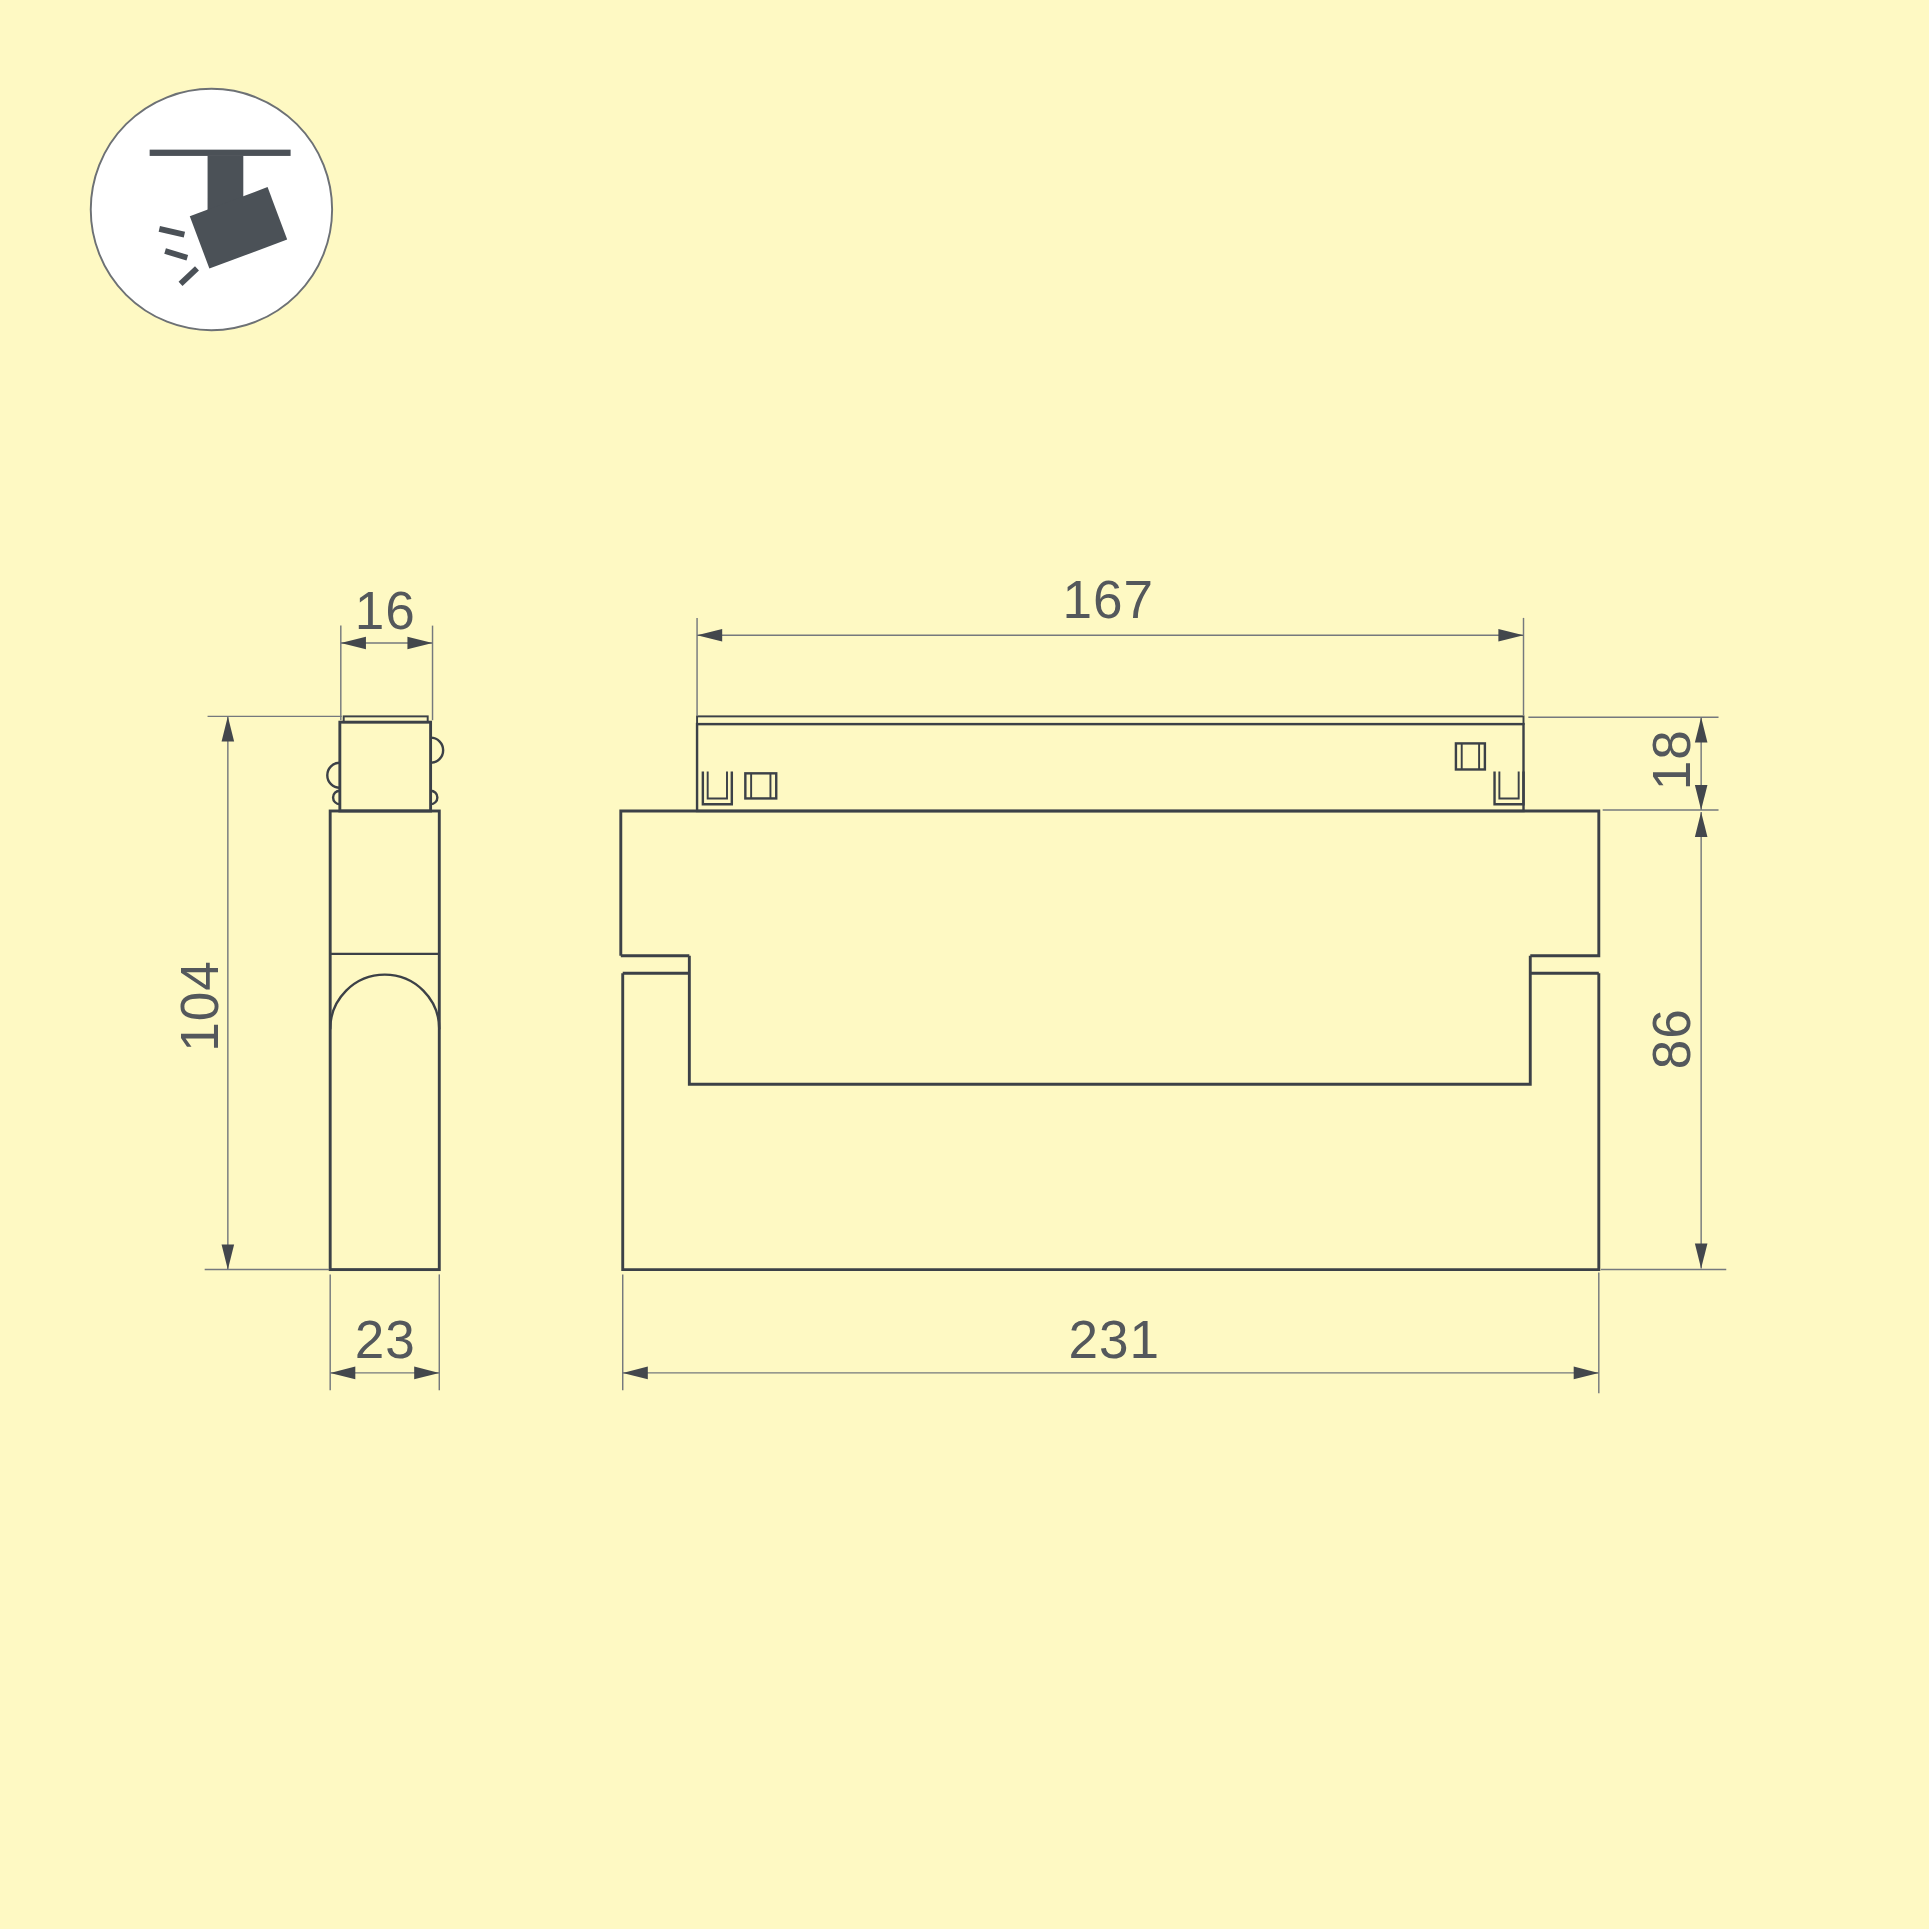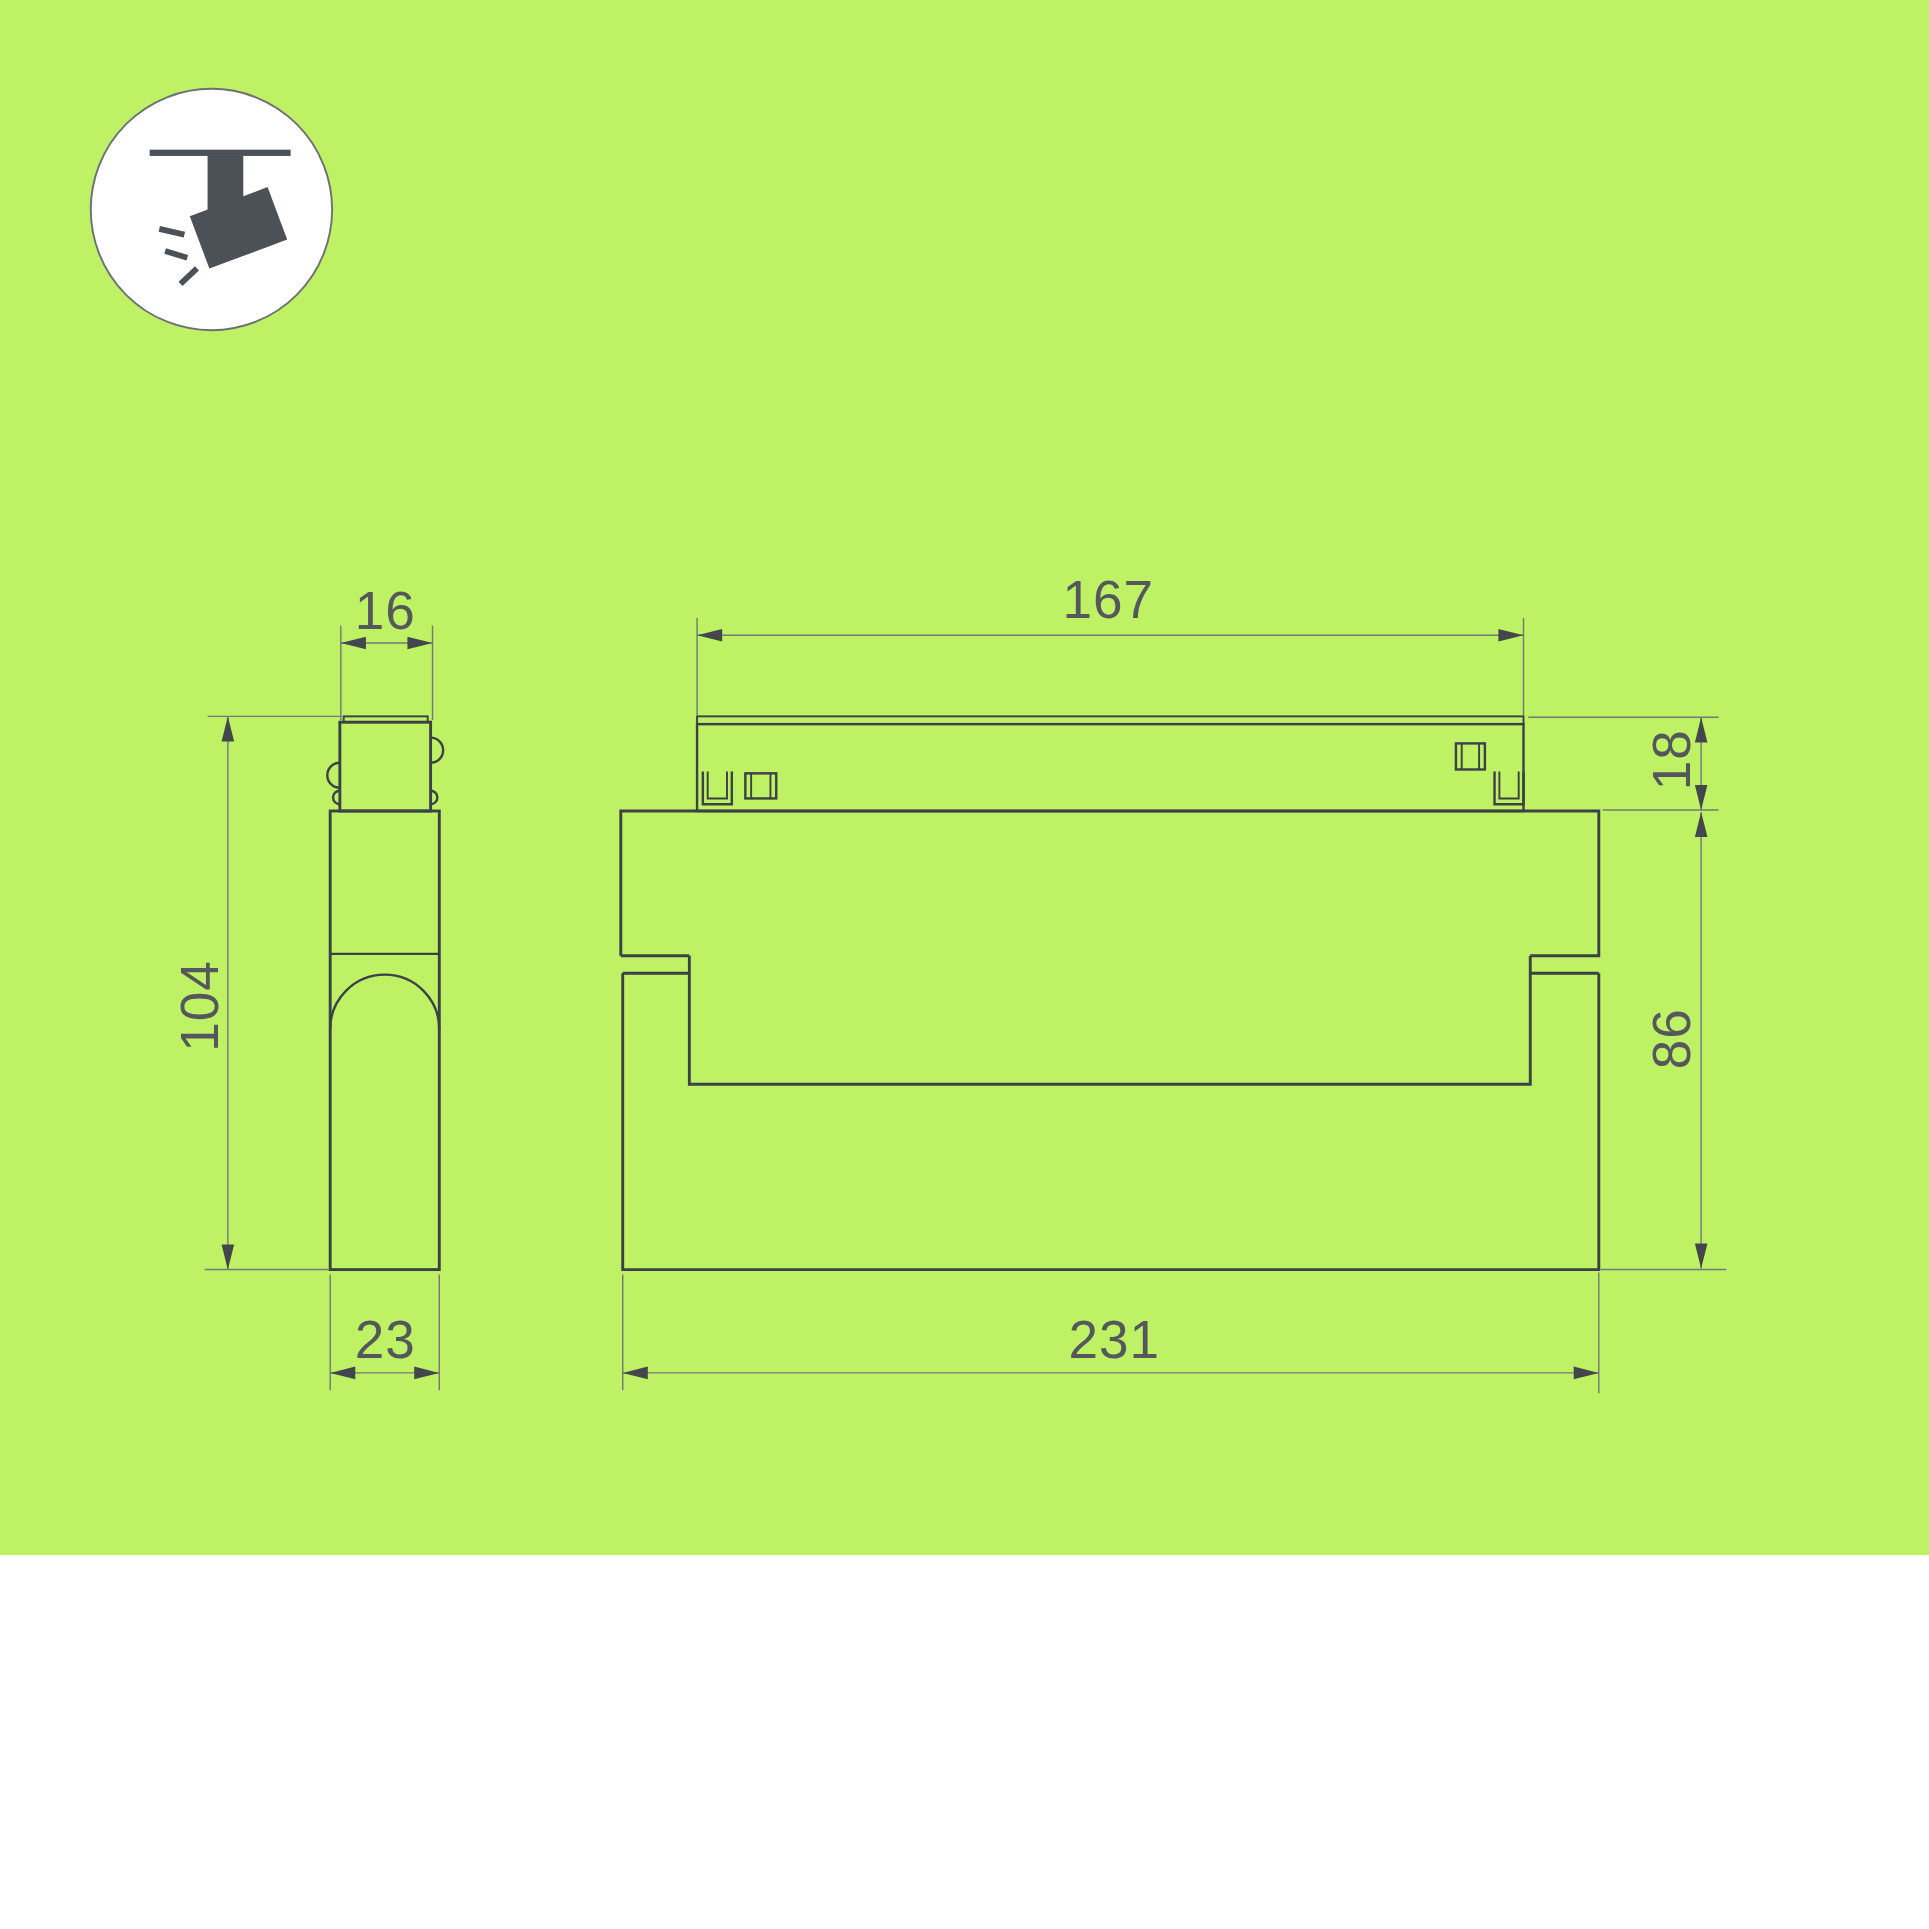--- a/index.html
+++ b/index.html
@@ -1,19 +1,19 @@
 <!DOCTYPE html>
 <html><head>
 <meta charset="utf-8">
 <style>
   html, body { margin: 0; padding: 0; background: #ffffff; }
   .canvas {
-    width: 1929px; height: 1555px;
+    width: 1929px; height: 1929px;
     position: relative;
-    background: #bef264;
+    background: #fef9c3;
     overflow: hidden;
   }
   svg { display: block; }
   .outline   { stroke: #3c4147; fill: none; }
   .dimline   { stroke: #75797d; stroke-width: 1.5; fill: none; }
   .arrow     { fill: #43474c; stroke: none; }
   .dim-text  {
     font-family: "Liberation Sans", sans-serif;
     font-size: 55px;
     font-weight: 300;

